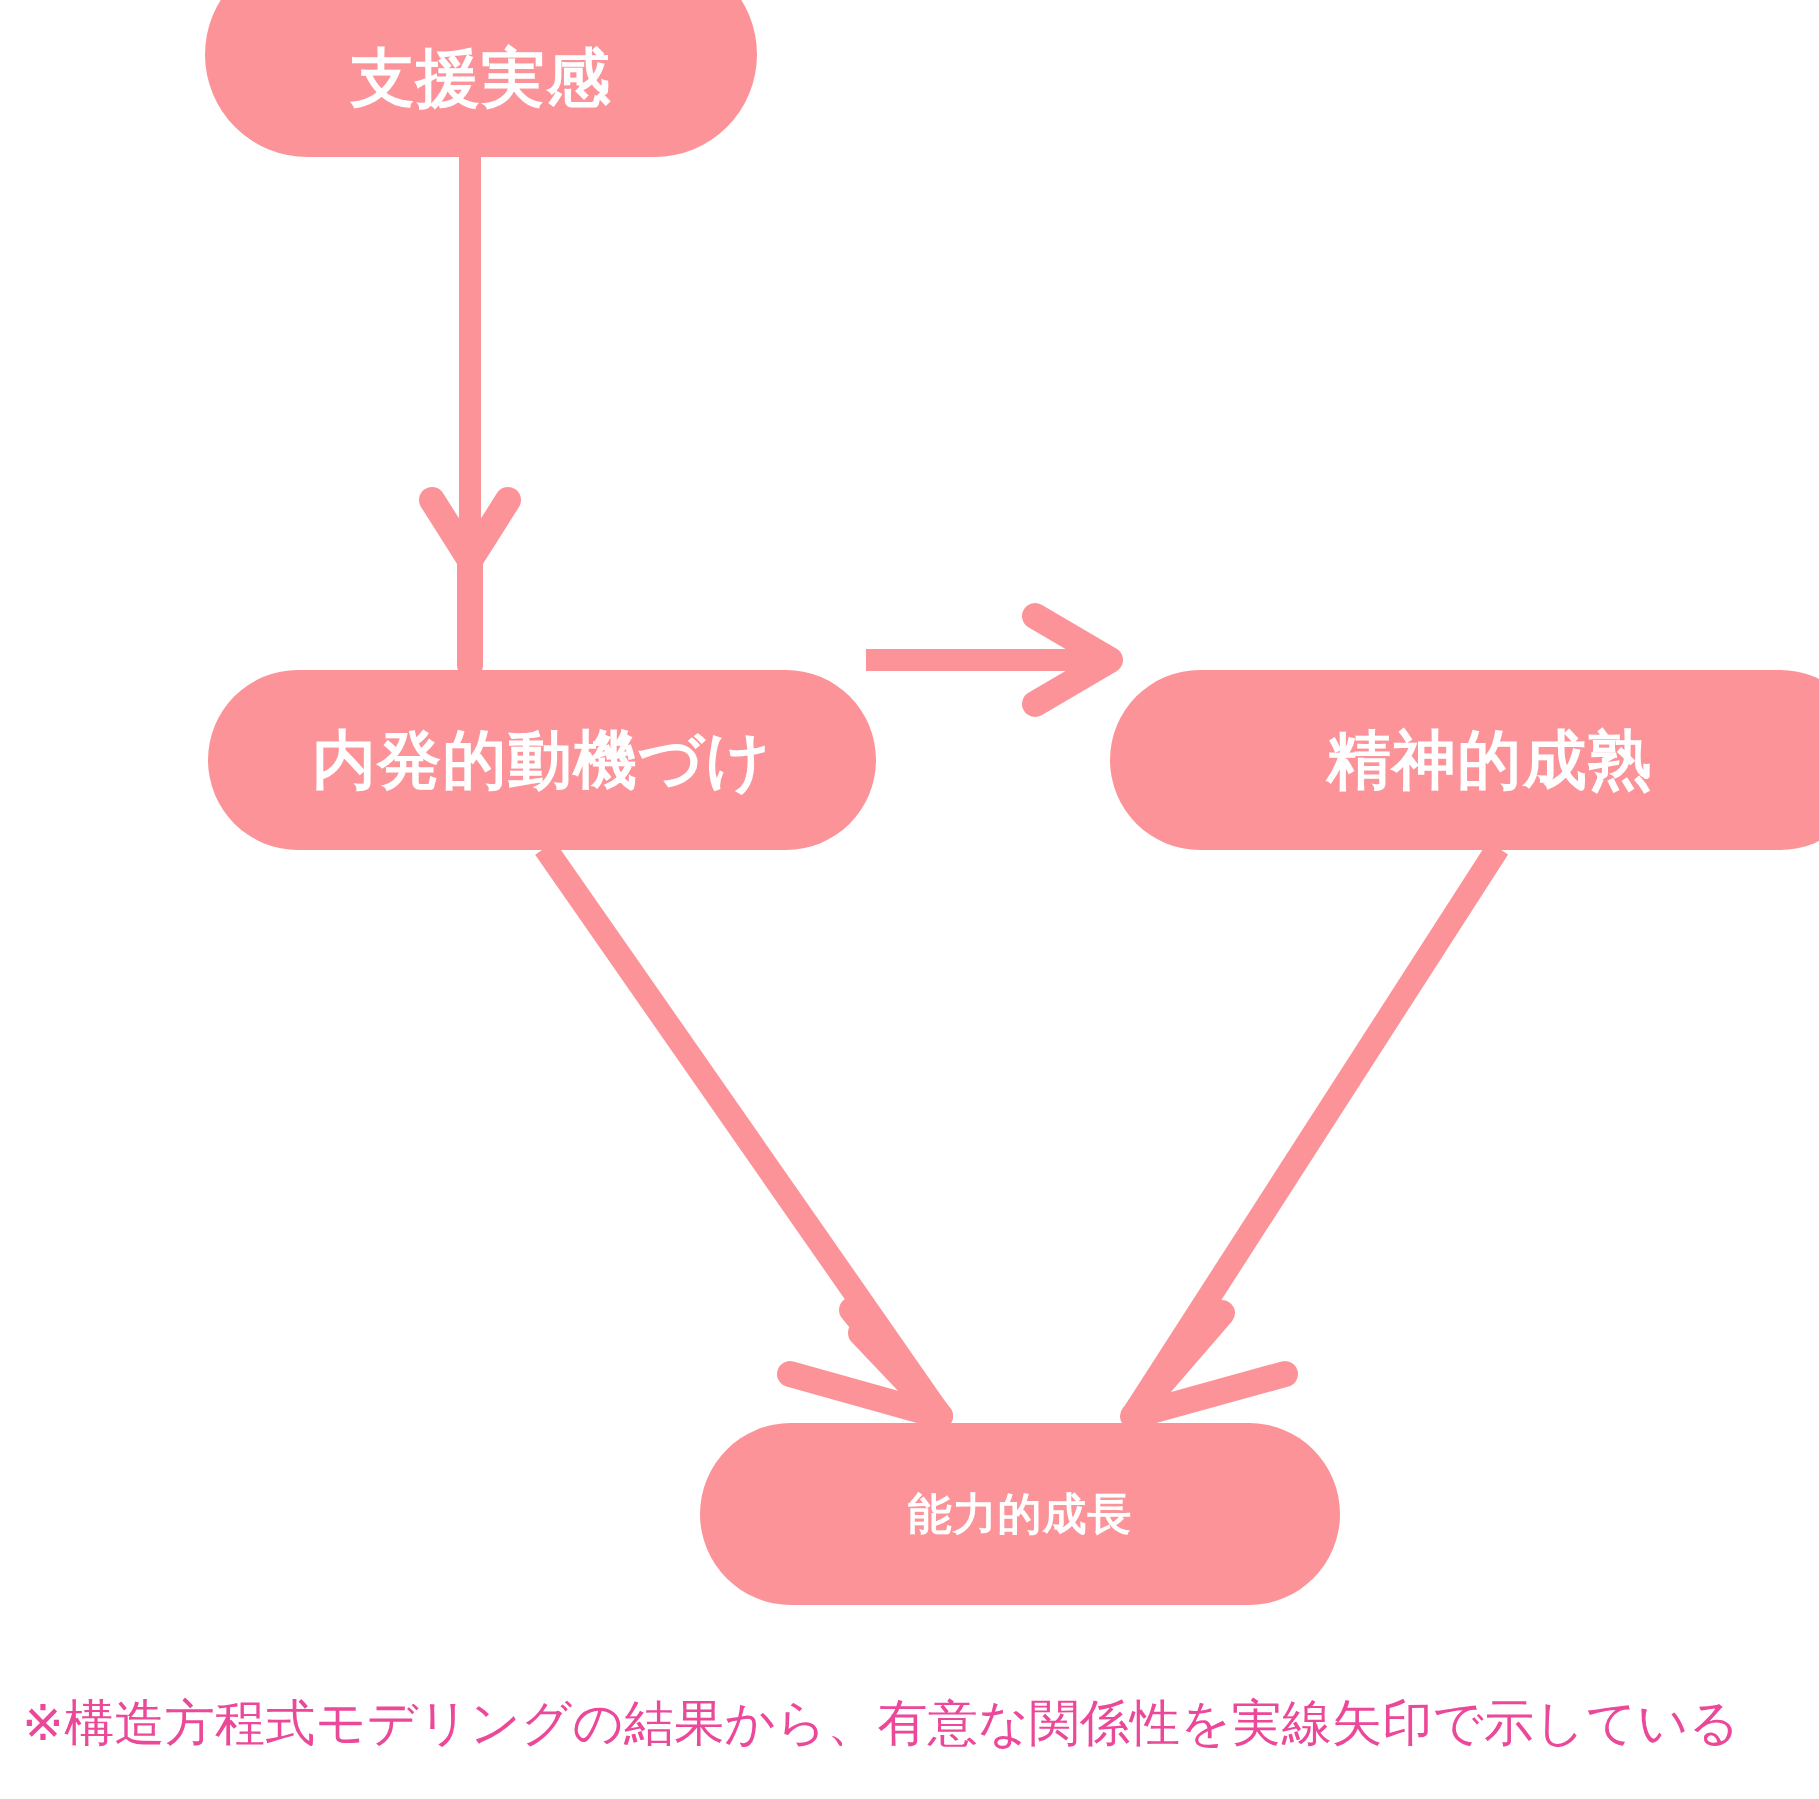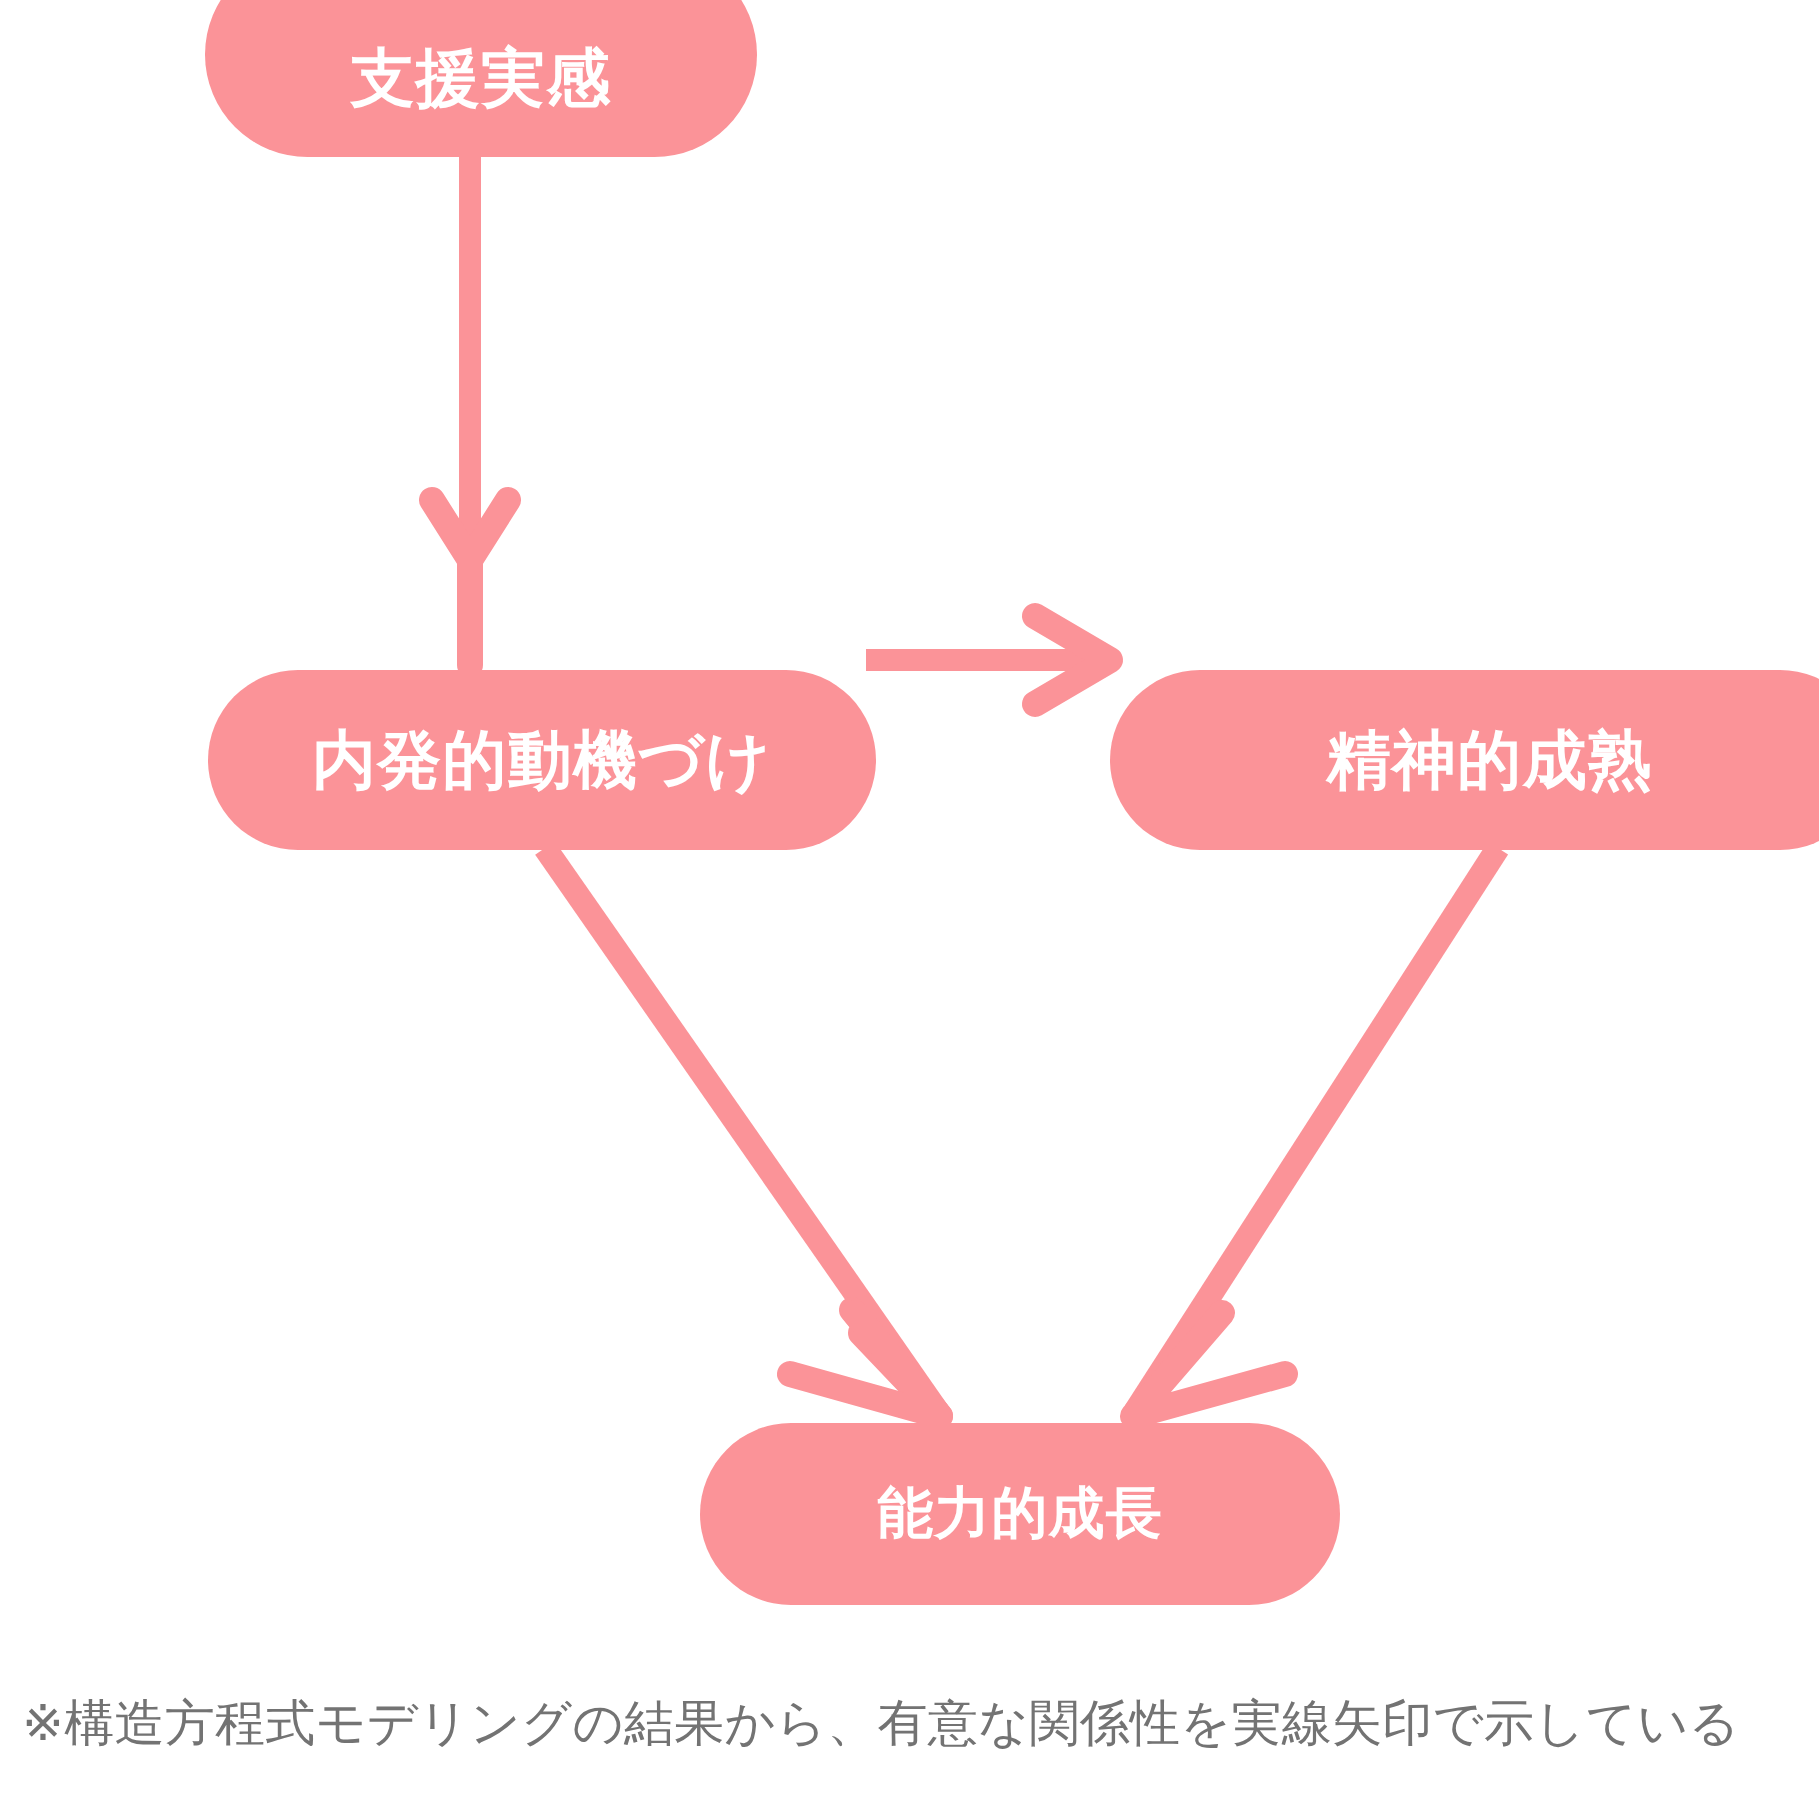--- a/index.html
+++ b/index.html
@@ -54,35 +54,35 @@
     top: 670px;
     width: 760px;
     height: 180px;
     font-size: 64px;
   }
   #node-noryoku {
     left: 700px;
     top: 1423px;
     width: 640px;
     height: 182px;
-    font-size: 56px;
+    font-size: 44px;
   }
   #arrows {
     position: absolute;
     left: 0; top: 0;
     width: 1819px;
     height: 1799px;
     z-index: 1;
   }
   #caption {
     position: absolute;
     left: 22px;
     top: 1690px;
     font-size: 50px;
-    color: #737373;
+    color: #ec4899;
     letter-spacing: 0.005em;
     white-space: nowrap;
   }
 </style>
 </head>
 <body>
 
 <div id="canvas">
 
   <svg id="arrows" viewBox="0 0 1819 1799" width="1819" height="1799" xmlns="http://www.w3.org/2000/svg">

